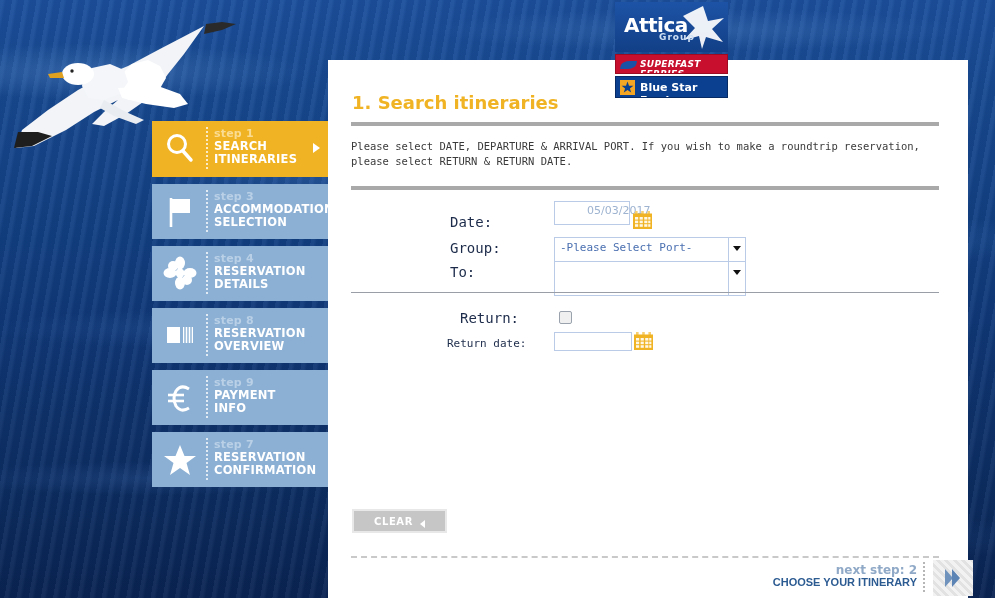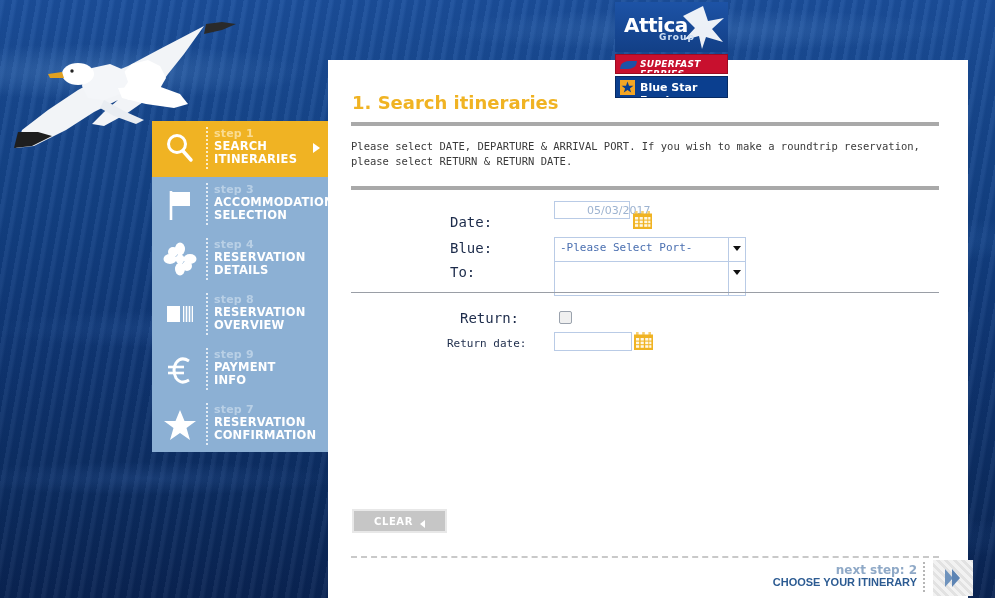--- a/index.html
+++ b/index.html
@@ -47,21 +47,21 @@
   .sf-swoosh{position:absolute;left:5px;top:6px;width:15px;height:8px;background:#1d53a6;
       border-radius:50% 10% 50% 10%;transform:skewX(-18deg);}
   .logo-bs{position:absolute;left:0;top:74px;width:113px;height:22px;background:#0b3f8f;
       border:1px solid #062a63;box-sizing:border-box;overflow:hidden;}
   .bs-text{position:absolute;left:24px;top:4px;color:#fff;font-size:11px;font-weight:bold;
       font-family:"DejaVu Sans",sans-serif;}
   .bs-box{position:absolute;left:4px;top:3px;width:15px;height:15px;background:#f5a623;}
   .bs-star{position:absolute;left:4px;top:3px;width:15px;height:15px;}
   
   #steps{position:absolute;left:152px;top:121px;width:176px;}
-  .step{position:relative;height:55px;overflow:hidden;}
+  .step{position:relative;height:55px;margin-bottom:7px;overflow:hidden;}
   .step.active{background:#f0b323;height:56px;width:176px;}
   .step.idle{background:#8cb0d4;width:176px;}
   .step .s-icon{position:absolute;left:11px;top:10px;width:34px;height:36px;}
   .step .divider{position:absolute;left:54px;top:6px;width:0;height:42px;
       border-left:2px dotted rgba(255,255,255,.75);}
   .step .s-text{position:absolute;left:62px;top:6px;}
   .s-num{font-size:11px;font-weight:bold;line-height:13px;letter-spacing:.2px;
       font-family:"DejaVu Sans",sans-serif;}
   .step.active .s-num{color:#fadc92;}
   .step.idle  .s-num{color:#b9d0e6;}
@@ -79,21 +79,21 @@
       font-family:"DejaVu Sans Mono","Liberation Mono",monospace;font-size:10.5px;line-height:15px;}
   
   .f-label{position:absolute;color:#1c2b4a;font-family:"DejaVu Sans Mono","Liberation Mono",monospace;}
   #lbl-date  {left:450px;top:214px;font-size:14px;}
   #lbl-from  {left:450px;top:240px;font-size:14px;}
   #lbl-to    {left:450px;top:264px;font-size:14px;}
   #lbl-return{left:460px;top:310px;font-size:14px;}
   #lbl-rdate {left:447px;top:337px;font-size:11px;}
   .txtbox{position:absolute;box-sizing:border-box;border:1px solid #b9cbe6;background:#fff;
       font-family:"DejaVu Sans",sans-serif;font-size:11px;color:#9db3d0;padding:2px 4px;}
-  #in-date {left:554px;top:201px;width:76px;height:18px;padding-left:32px;}
+  #in-date {left:554px;top:201px;width:76px;height:24px;padding-left:32px;}
   #in-rdate{left:554px;top:332px;width:78px;height:19px;}
   .selbox{position:absolute;box-sizing:border-box;border:1px solid #b9cbe6;background:#fff;
       height:35px;width:192px;}
   #sel-from{left:554px;top:237px;}
   #sel-to  {left:554px;top:261px;}
   .sel-val{position:absolute;left:5px;top:3px;font-size:11px;color:#4a6fb0;
       font-family:"DejaVu Sans Mono","Liberation Mono",monospace;}
   .sel-btn{position:absolute;right:0;top:0;width:17px;height:100%;background:#fff;
       border-left:1px solid #b9cbe6;box-sizing:border-box;}
   .sel-caret{position:absolute;left:4px;top:8px;width:0;height:0;
@@ -290,21 +290,21 @@
       <rect x="6.6" y="9.6" width="3.2" height="2.6"></rect>
     <rect x="11.2" y="9.6" width="3.2" height="2.6"></rect>
       <rect x="15.2" y="9.6" width="2.2" height="2.6"></rect>
     <rect x="2" y="13.2" width="3.2" height="2.6"></rect>
       <rect x="6.6" y="13.2" width="3.2" height="2.6"></rect>
     <rect x="11.2" y="13.2" width="3.2" height="2.6"></rect>
       <rect x="15.2" y="13.2" width="2.2" height="2.6"></rect>
   </g>
 </svg>
 
-<div class="f-label" id="lbl-from">Blue:</div>
+<div class="f-label" id="lbl-from">Group:</div>
 <div class="selbox" id="sel-from">
   <div class="sel-val">-Please Select Port-</div>
   <div class="sel-btn">
     <div class="sel-caret"></div>
   </div>
 </div>
 
 <div class="f-label" id="lbl-to">To:</div>
 <div class="selbox" id="sel-to">
   <div class="sel-val"></div>

